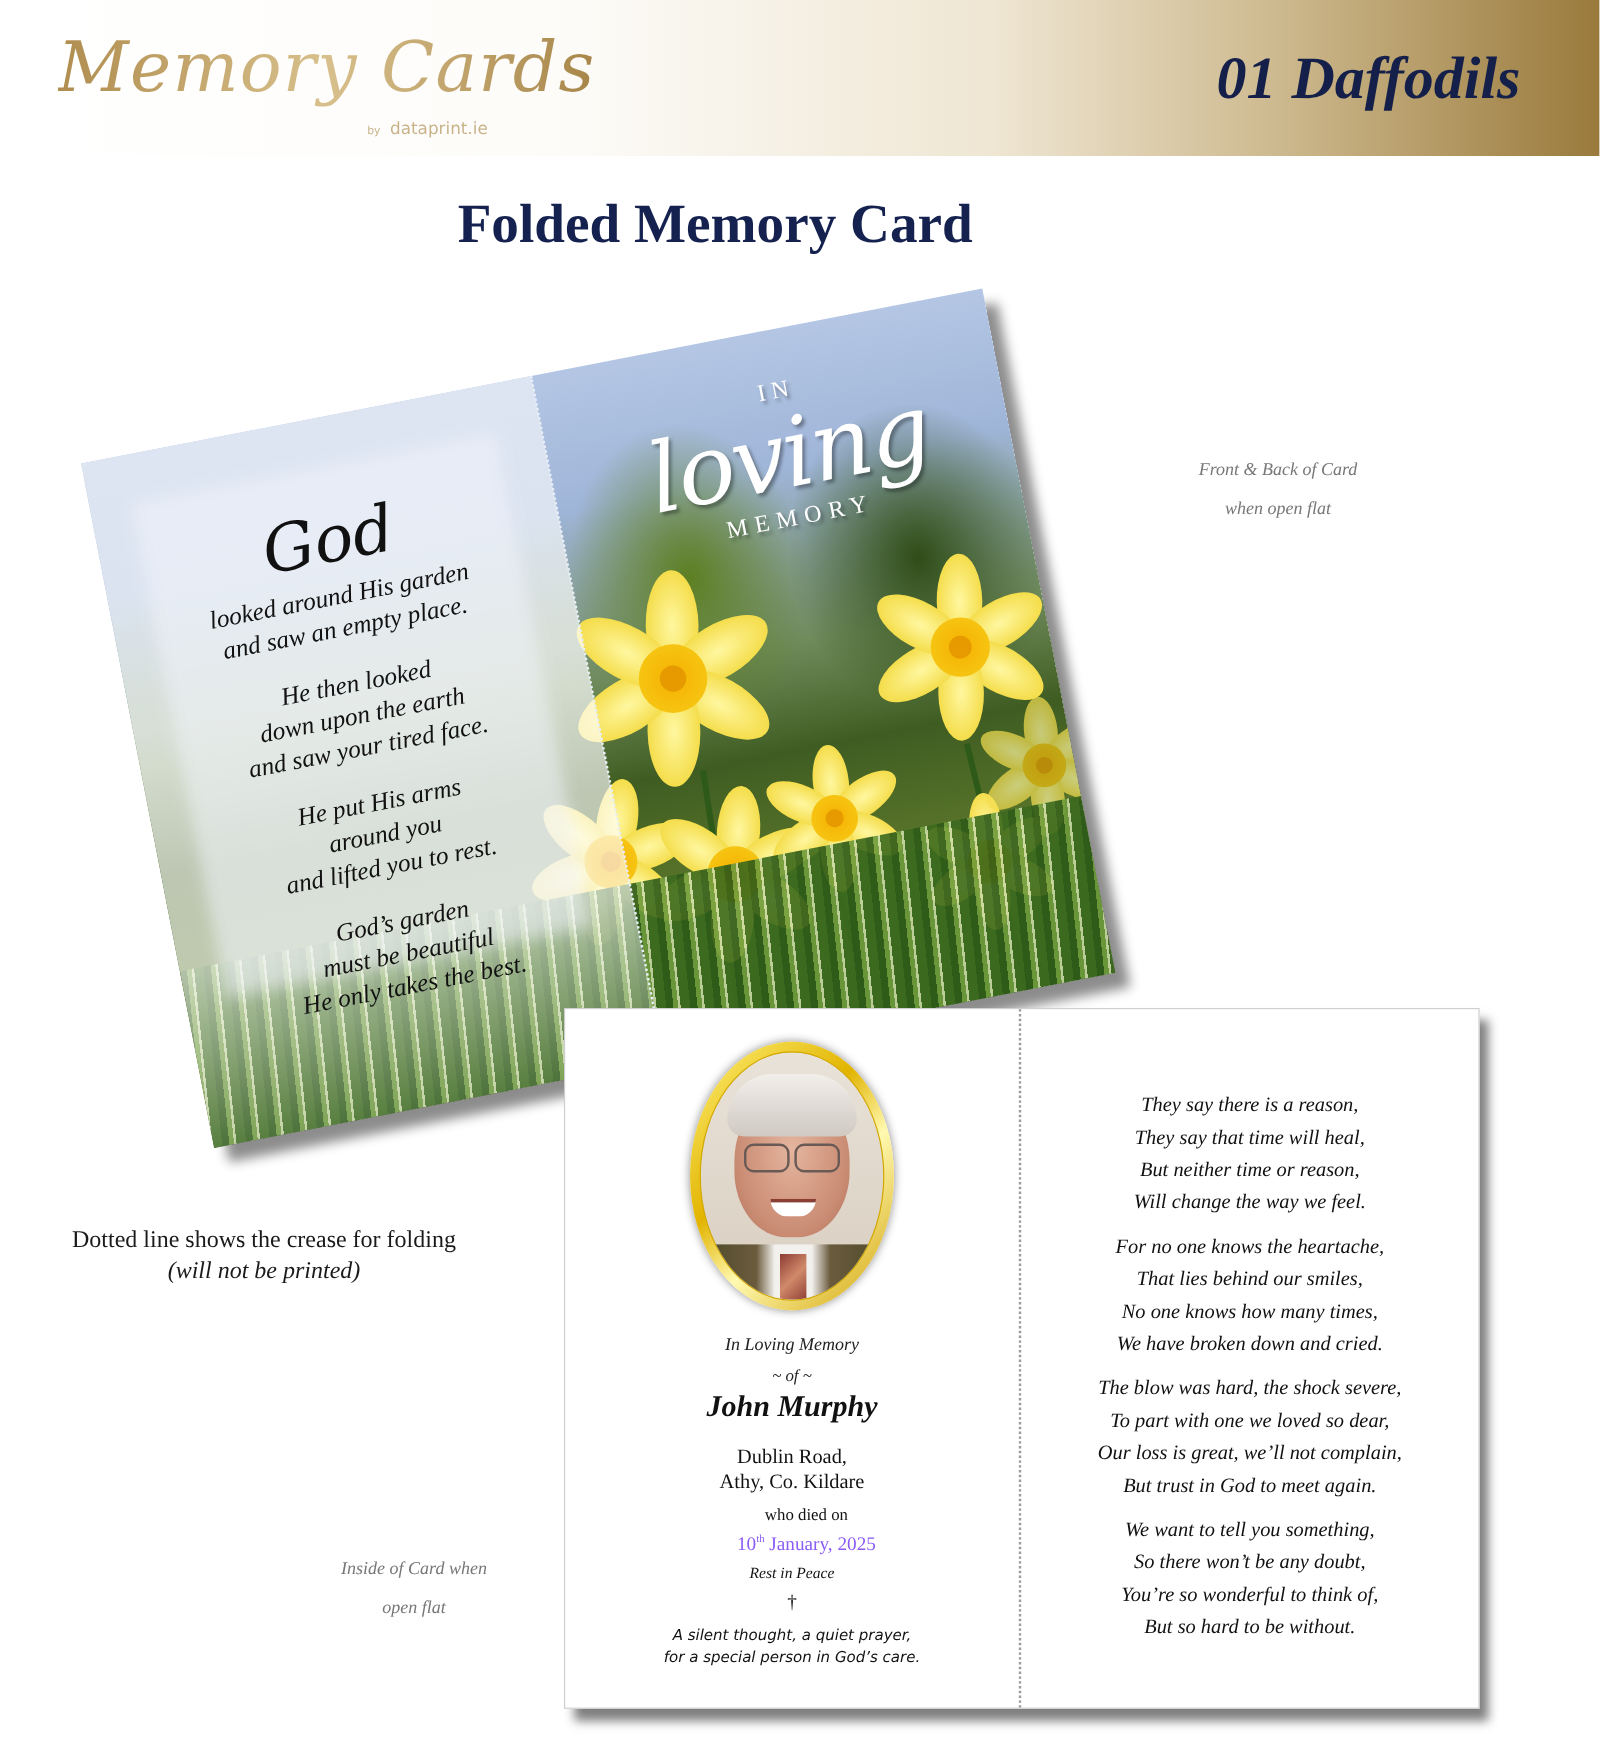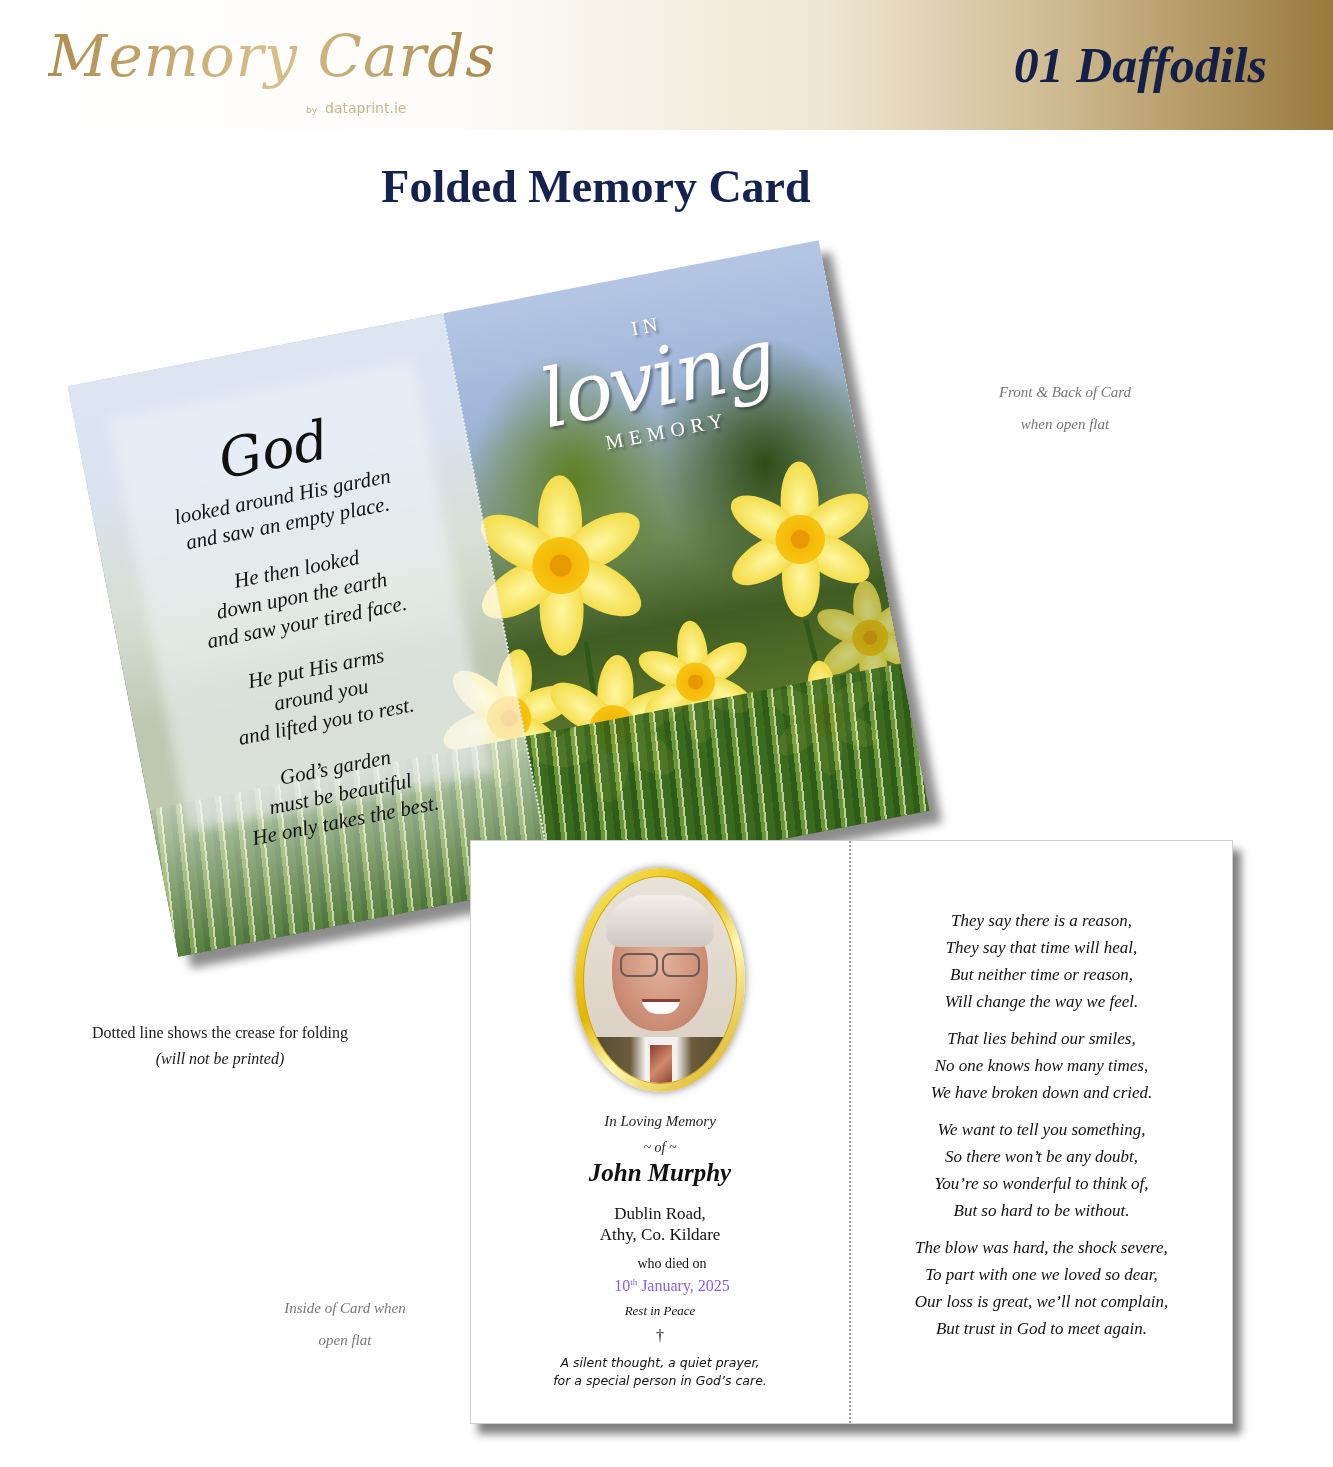--- a/index.html
+++ b/index.html
@@ -10,21 +10,21 @@
   .brand { position:absolute; left:48px; top:22px; font-family:"DejaVu Serif", serif; font-style:italic;
            font-size:58px; color:#b8995a; letter-spacing:1px;
            background:linear-gradient(90deg,#b08d4f,#d8c08c 50%,#a8864a); -webkit-background-clip:text; background-clip:text; -webkit-text-fill-color:transparent; }
   .brand-sub { position:absolute; left:306px; top:100px; font-family:"DejaVu Sans", sans-serif; font-size:14px; color:#c9b48a; }
   .brand-sub .by { font-size:9px; margin-right:8px; }
   .design-name { position:absolute; right:66px; top:36px; font-family:"Liberation Serif", serif; font-style:italic; font-weight:bold;
                  font-size:50px; color:#14204a; }
   .page-title { position:absolute; left:0; width:1192px; top:160px; text-align:center; font-family:"Liberation Serif", serif;
                 font-weight:bold; font-size:46px; color:#152250; }
   .cap { position:absolute; text-align:center; font-family:"Liberation Serif", serif; font-style:italic; color:#777; font-size:15px; line-height:32px; }
-  .cap-black { color:#1a1a1a; font-style:normal; font-size:16px; line-height:26px; }
+  .cap-black { color:#1a1a1a; font-style:normal; font-size:20px; line-height:26px; }
   .cap-black .it { font-style:italic; }
 
   
   .outer-card { position:absolute; left:116px; top:308px; width:765px; height:581px; transform:rotate(-11deg);
                 box-shadow:10px 14px 10px rgba(0,0,0,0.45); overflow:hidden;
                 background:linear-gradient(180deg,#b4c6e4 0%,#9fb5d8 20%,#6f8a5a 45%,#3f5d22 60%,#5f7a2c 80%,#35571b 100%); }
   .bg-blur1 { position:absolute; left:380px; top:60px; width:200px; height:260px; background:radial-gradient(ellipse at center,#5d7f22 0%, rgba(93,127,34,0) 70%); }
   .bg-blur2 { position:absolute; left:560px; top:80px; width:220px; height:260px; background:radial-gradient(ellipse at center,#2f4d17 0%, rgba(47,77,23,0) 70%); }
   .leaves { position:absolute; left:0; bottom:0; width:100%; height:150px;
             background:repeating-linear-gradient(95deg,#2d5a18 0 6px,#6e9b3c 6px 10px,#c9d9a6 10px 12px,#3b6a1e 12px 20px); opacity:0.9; }
@@ -204,30 +204,31 @@
     </div>
   </div>
   <div class="inside-right">
     <div class="st">
       <div>They say there is a reason,</div>
       <div>They say that time will heal,</div>
       <div>But neither time or reason,</div>
       <div>Will change the way we feel.</div>
     </div>
     <div class="st">
+      <div>For no one knows the heartache,</div>
       <div>That lies behind our smiles,</div>
       <div>No one knows how many times,</div>
       <div>We have broken down and cried.</div>
+    </div>
+    <div class="st">
+      <div>The blow was hard, the shock severe,</div>
+      <div>To part with one we loved so dear,</div>
+      <div>Our loss is great, we’ll not complain,</div>
+      <div>But trust in God to meet again.</div>
     </div>
     <div class="st">
       <div>We want to tell you something,</div>
       <div>So there won’t be any doubt,</div>
       <div>You’re so wonderful to think of,</div>
       <div>But so hard to be without.</div>
     </div>
-    <div class="st">
-      <div>The blow was hard, the shock severe,</div>
-      <div>To part with one we loved so dear,</div>
-      <div>Our loss is great, we’ll not complain,</div>
-      <div>But trust in God to meet again.</div>
-    </div>
   </div>
 </div>
 
 </body></html>

